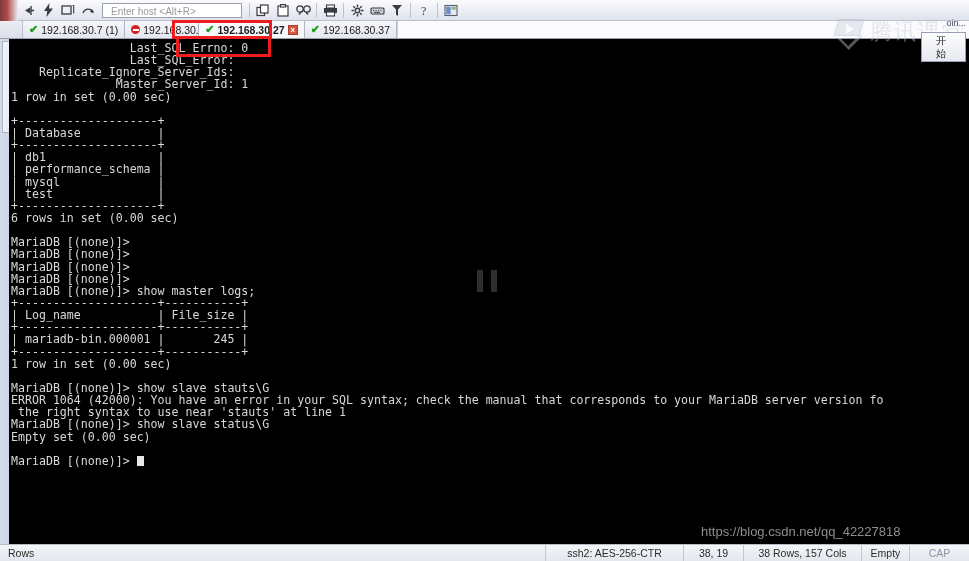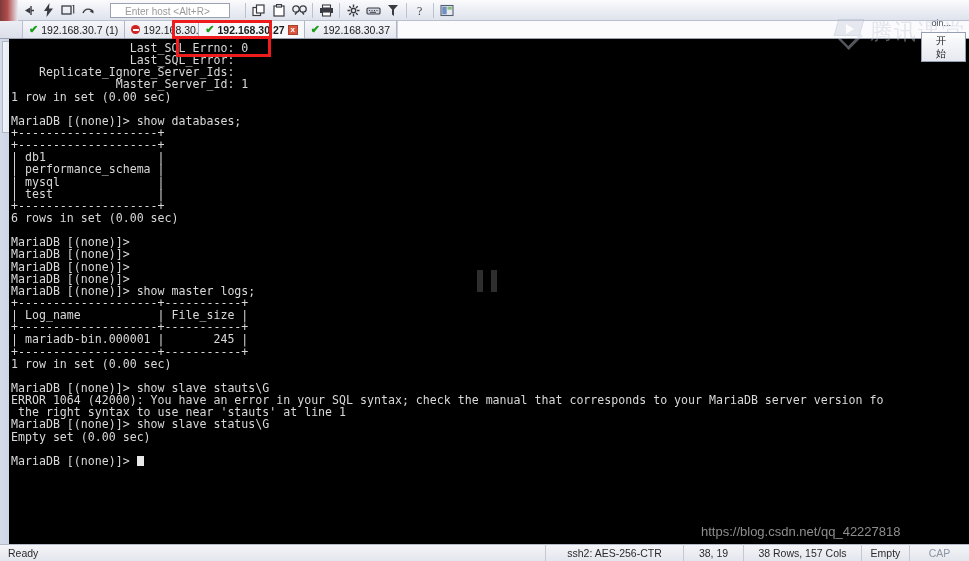--- a/index.html
+++ b/index.html
@@ -15,22 +15,22 @@
     display:flex;align-items:center;box-sizing:border-box;
   }
   .tb-left-strip{width:18px;height:21px;background:linear-gradient(90deg,#7c3b3b,#b04a4a 40%,#e9ecf3);}
   .tb-ico{
     width:20px;height:19px;display:flex;align-items:center;justify-content:center;
     color:#3a3a42;font-size:12px;line-height:1;position:relative;flex:none;
   }
   .tb-ico svg{display:block;}
   .tb-sep{width:1px;height:15px;background:#bcc2cf;margin:0 3px;flex:none;}
   .host-input{
-    width:120px;height:15px;background:#fff;border:1px solid #9aa1b0;
-    margin:0 12px;font-size:10px;color:#9a9a9a;padding:0 14px;line-height:15px;
+    width:140px;height:15px;background:#fff;border:1px solid #9aa1b0;
+    margin:0 4px;font-size:10px;color:#9a9a9a;padding:0 8px;line-height:15px;
     box-sizing:border-box;font-family:"Liberation Sans",sans-serif;white-space:nowrap;overflow:hidden;
   }
   
   #tabbar{
     position:absolute;left:0;top:21px;width:969px;height:18px;
     background:linear-gradient(#eef0f5,#dfe3ec);
     border-bottom:1px solid #9aa1b0;box-sizing:border-box;
     display:flex;align-items:stretch;
   }
   .tab-gutter{width:22px;background:linear-gradient(#eceef4,#dcdfe9);border-right:1px solid #b9bfce;}
@@ -101,21 +101,21 @@
     border-left:8px solid #ffffff;border-top:5px solid transparent;border-bottom:5px solid transparent;
   }
   #brand .bmark .chk{
     position:absolute;left:2px;top:13px;width:22px;height:12px;
     border-left:3px solid #c9cfdd;border-bottom:3px solid #c9cfdd;
     transform:rotate(-45deg) scaleX(.8);
   }
   #brand .btext{font-size:22px;color:#c2c8d6;letter-spacing:2px;font-family:"DejaVu Sans",sans-serif;}
   
   #joinbox{position:absolute;right:2px;top:18px;width:46px;height:36px;}
-  #join-text{position:absolute;right:16px;top:0;font-size:9px;color:#4a5160;}
+  #join-text{position:absolute;right:1px;top:0;font-size:9px;color:#4a5160;}
   #join-btn{
     position:absolute;right:1px;top:14px;padding:1px 14px;
     background:linear-gradient(#fdfdfe,#e6e9f0);border:1px solid #97a0b2;
     font-size:10px;color:#1b1b1b;line-height:13px;box-sizing:border-box;
   }
   
   .redbox{position:absolute;border:3px solid #ee1c1c;box-sizing:border-box;pointer-events:none;}
   #redbox-tab{left:172px;top:20px;width:100px;height:19px;}
   #redbox-errno{left:176px;top:36px;width:95px;height:21px;}
   
@@ -261,22 +261,22 @@
 </div>
 
 <div id="term">
   <div id="termpad">
       <div class="line">                 Last_SQL_Errno: 0</div>
       <div class="line">                 Last_SQL_Error: </div>
       <div class="line">    Replicate_Ignore_Server_Ids: </div>
       <div class="line">               Master_Server_Id: 1</div>
       <div class="line">1 row in set (0.00 sec)</div>
       <div class="line"></div>
-      <div class="line">MariaDB [(none)]&gt; show databases;</div>
       <div class="line">+--------------------+</div>
+      <div class="line">| Database           |</div>
       <div class="line">+--------------------+</div>
       <div class="line">| db1                |</div>
       <div class="line">| performance_schema |</div>
       <div class="line">| mysql              |</div>
       <div class="line">| test               |</div>
       <div class="line">+--------------------+</div>
       <div class="line">6 rows in set (0.00 sec)</div>
       <div class="line"></div>
       <div class="line">MariaDB [(none)]&gt;</div>
       <div class="line">MariaDB [(none)]&gt;</div>
@@ -316,20 +316,20 @@
 
 <div id="joinbox">
   <div id="join-text">oin...</div>
   <div id="join-btn">开始</div>
 </div>
 
 <div class="redbox" id="redbox-tab"></div>
 <div class="redbox" id="redbox-errno"></div>
 
 <div id="status">
-  <div class="ready">Ready</div>
+  <div class="ready">Rows</div>
   <div class="spacer"></div>
   <div class="cell" style="width:138px">ssh2: AES-256-CTR</div>
   <div class="cell" style="width:60px">38, 19</div>
   <div class="cell" style="width:118px">38 Rows, 157 Cols</div>
   <div class="cell" style="width:48px">Empty</div>
   <div class="cell dim" style="width:60px">CAP</div>
 </div>
 
 </body></html>

